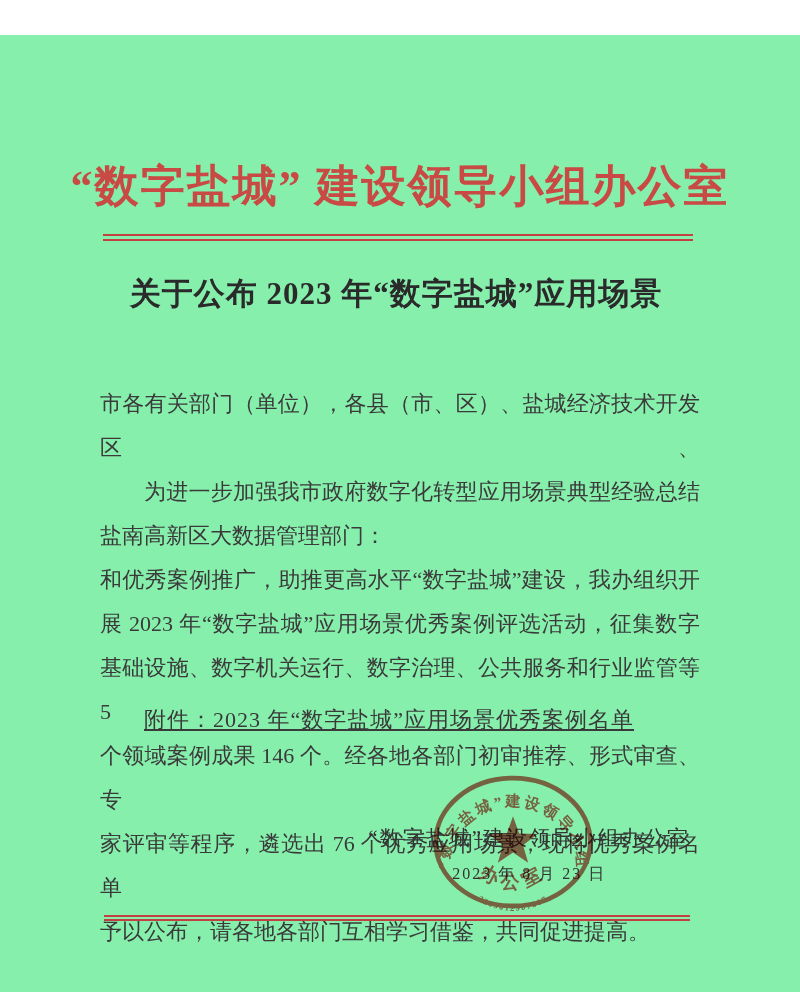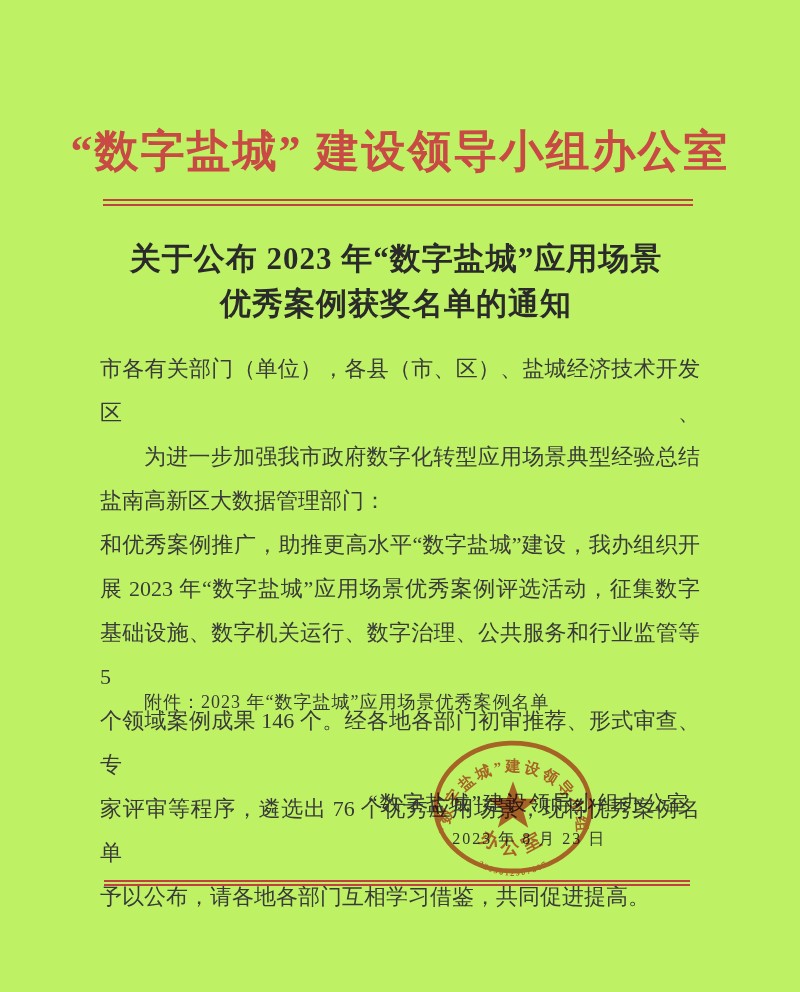--- a/index.html
+++ b/index.html
@@ -6,21 +6,22 @@
   html, body { width: 800px; height: 992px; }
   body {
     font-family: "Liberation Serif", serif;
     background: #ffffff;
     position: relative;
     overflow: hidden;
   }
   .page {
     position: absolute;
     inset: 0;
-    background: #bef264;
+    background: #86efac;
+    margin-top: 35px;
   }
   
   .red-header {
     position: absolute;
     top: 122px; left: 0; right: 0;
     text-align: center;
     font-size: 44px;
     font-weight: bold;
     color: #c94a44;
     letter-spacing: 2px;
@@ -59,24 +60,25 @@
   .line { width: 100%; }
   .line.fill {
     text-align: justify;
     text-align-last: justify;
     text-justify: inter-character;
   }
   .line.indent { text-indent: 44px; }
 
   .attachment {
     position: absolute;
-    top: 690px; left: 144px;
-    font-size: 18px;
+    top: 670px; left: 144px;
+    font-size: 22px;
     color: #3a3a3a;
     letter-spacing: 1px;
+    text-decoration: underline;
   }
 
   
   .sign-block {
     position: absolute;
     top: 789px;
     right: 110px;
     text-align: center;
     color: #333333;
   }
@@ -107,21 +109,20 @@
 </head>
 <body>
 
 <div class="page">
 
   <div class="red-header">“数字盐城” 建设领导小组办公室</div>
   <div class="rule header-rule"></div>
 
   <div class="doc-title">
     <div>关于公布 2023 年“数字盐城”应用场景</div>
-    <div>优秀案例获奖名单的通知</div>
   </div>
 
   <div class="body-text">
     <div class="line fill">市各有关部门（单位），各县（市、区）、盐城经济技术开发区、</div>
     <div class="line fill indent">为进一步加强我市政府数字化转型应用场景典型经验总结</div>
     <div class="line">盐南高新区大数据管理部门：</div>
     <div class="line fill">和优秀案例推广，助推更高水平“数字盐城”建设，我办组织开</div>
     <div class="line fill">展 2023 年“数字盐城”应用场景优秀案例评选活动，征集数字</div>
     <div class="line fill">基础设施、数字机关运行、数字治理、公共服务和行业监管等 5</div>
     <div class="line fill">个领域案例成果 146 个。经各地各部门初审推荐、形式审查、专</div>

